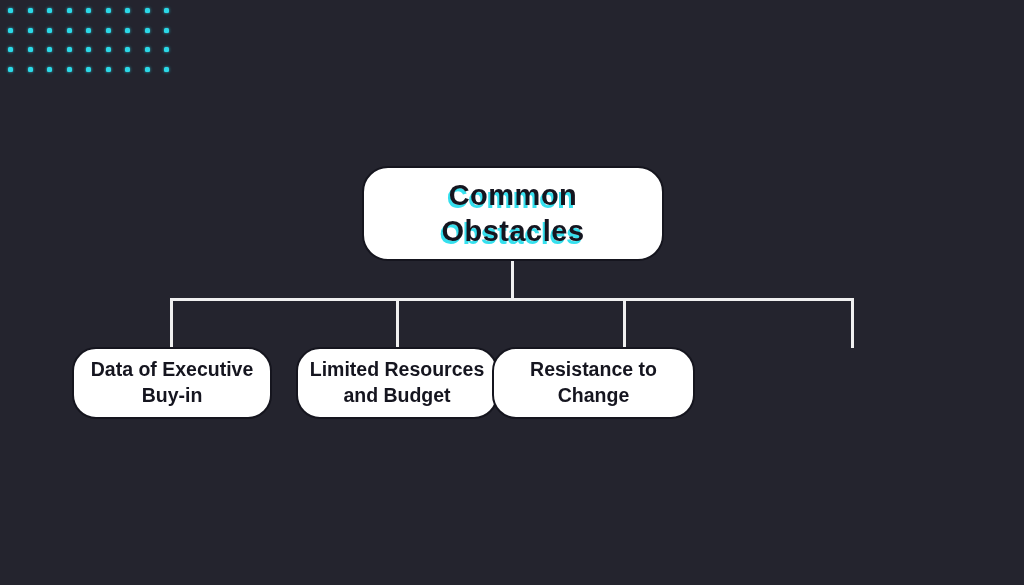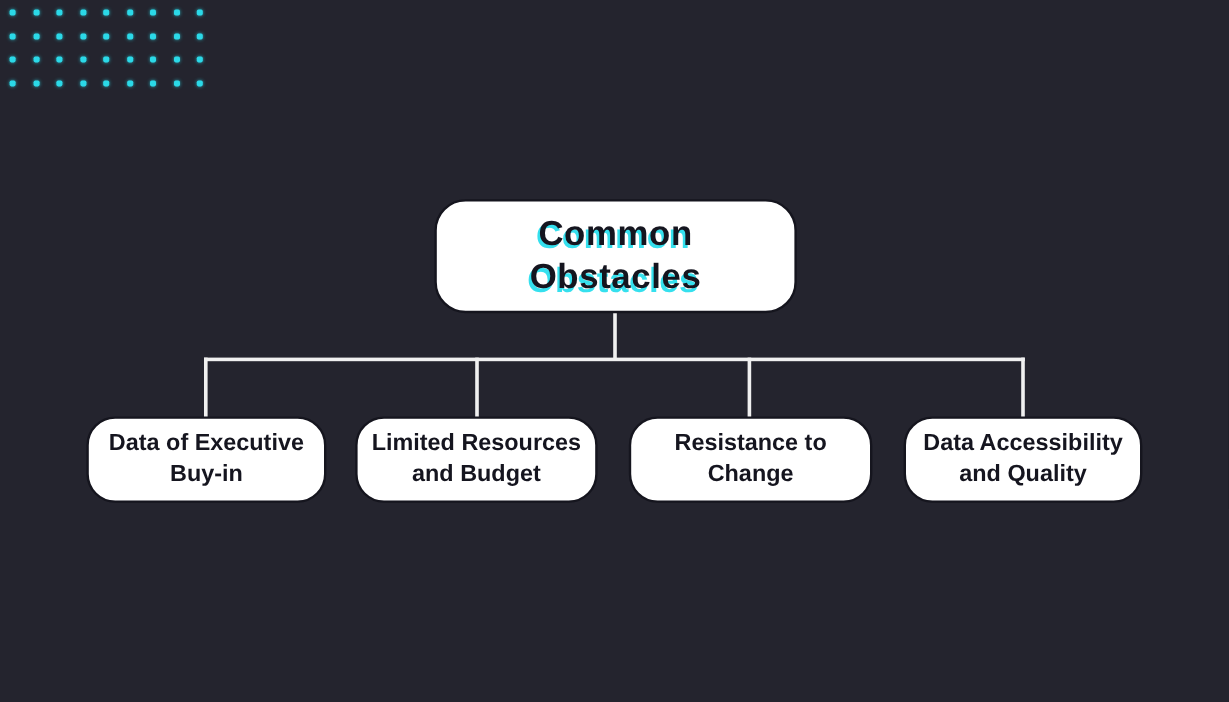--- a/index.html
+++ b/index.html
@@ -67,21 +67,21 @@
     top: 347px;
     height: 72px;
     border-radius: 24px;
     font-size: 19.5px;
     font-weight: 600;
     line-height: 1.32;
     padding: 0 10px;
   }
   #child-0 { left: 72px;  width: 200px; }
   #child-1 { left: 296px; width: 202px; justify-content: flex-end; }
-  #child-2 { left: 524px; width: 203px; justify-content: flex-end; }
+  #child-2 { left: 492px; width: 203px; justify-content: flex-end; }
   #child-3 { left: 753px; width: 199px; }
   
   #root-drop   { left: 511px; top: 260px; width: 3px;   height: 40px; }
   #h-bar       { left: 170px; top: 298px; width: 684px; height: 3px;  }
   #drop-0      { left: 170px; top: 298px; width: 3px;   height: 50px; }
   #drop-1      { left: 396px; top: 298px; width: 3px;   height: 50px; }
   #drop-2      { left: 623px; top: 298px; width: 3px;   height: 50px; }
   #drop-3      { left: 851px; top: 298px; width: 3px;   height: 50px; }
 </style>
 </head>
@@ -141,17 +141,14 @@
 
   <div class="node node-child" id="child-0">
     <span class="node-label">Data of Executive Buy-in</span>
   </div>
   <div class="node node-child" id="child-1">
     <span class="node-label">Limited Resources and Budget</span>
   </div>
   <div class="node node-child" id="child-2">
     <span class="node-label">Resistance to Change</span>
   </div>
-  <div class="node node-child" id="child-3">
-    <span class="node-label">Data Accessibility and Quality</span>
-  </div>
 
 </div>
 
 </body></html>

